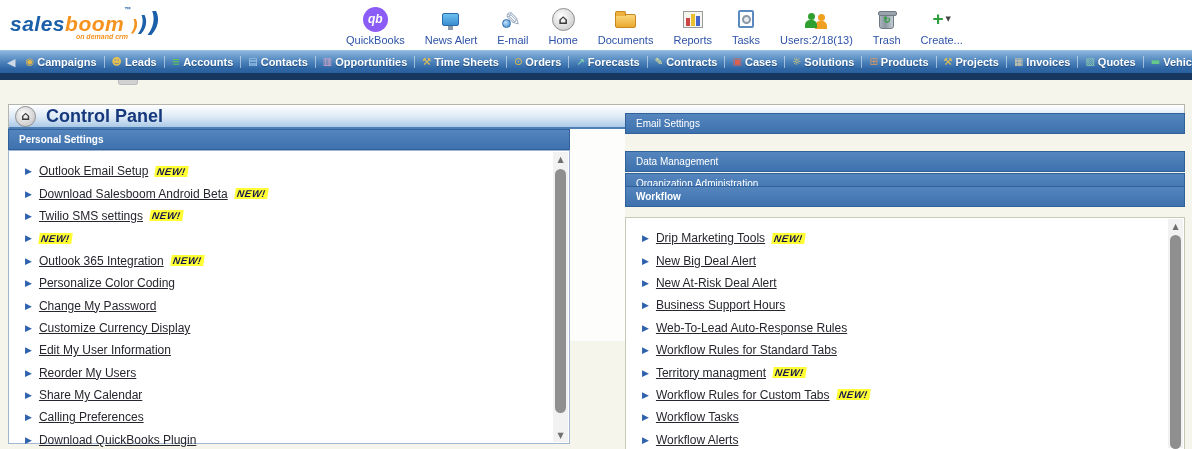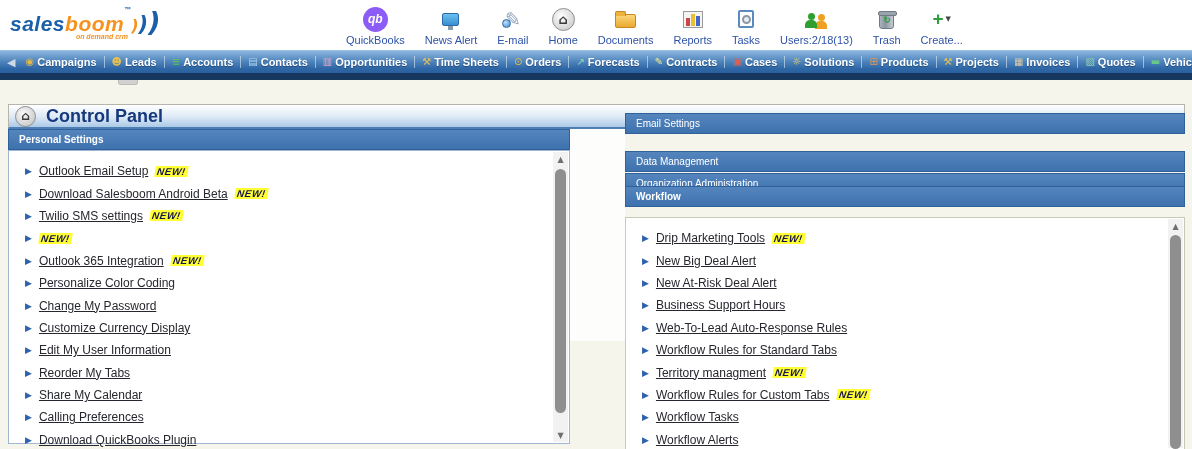--- a/index.html
+++ b/index.html
@@ -311,21 +311,21 @@
     <div class="row">
         <span class="bullet">▶</span>
         <a class="link">Customize Currency Display</a>
       </div>
     <div class="row">
         <span class="bullet">▶</span>
         <a class="link">Edit My User Information</a>
       </div>
     <div class="row">
         <span class="bullet">▶</span>
-        <a class="link">Reorder My Tabs</a>
+        <a class="link">Reorder My Users</a>
       </div>
     <div class="row">
         <span class="bullet">▶</span>
         <a class="link">Share My Calendar</a>
       </div>
     <div class="row">
         <span class="bullet">▶</span>
         <a class="link">Calling Preferences</a>
       </div>
     <div class="row">

